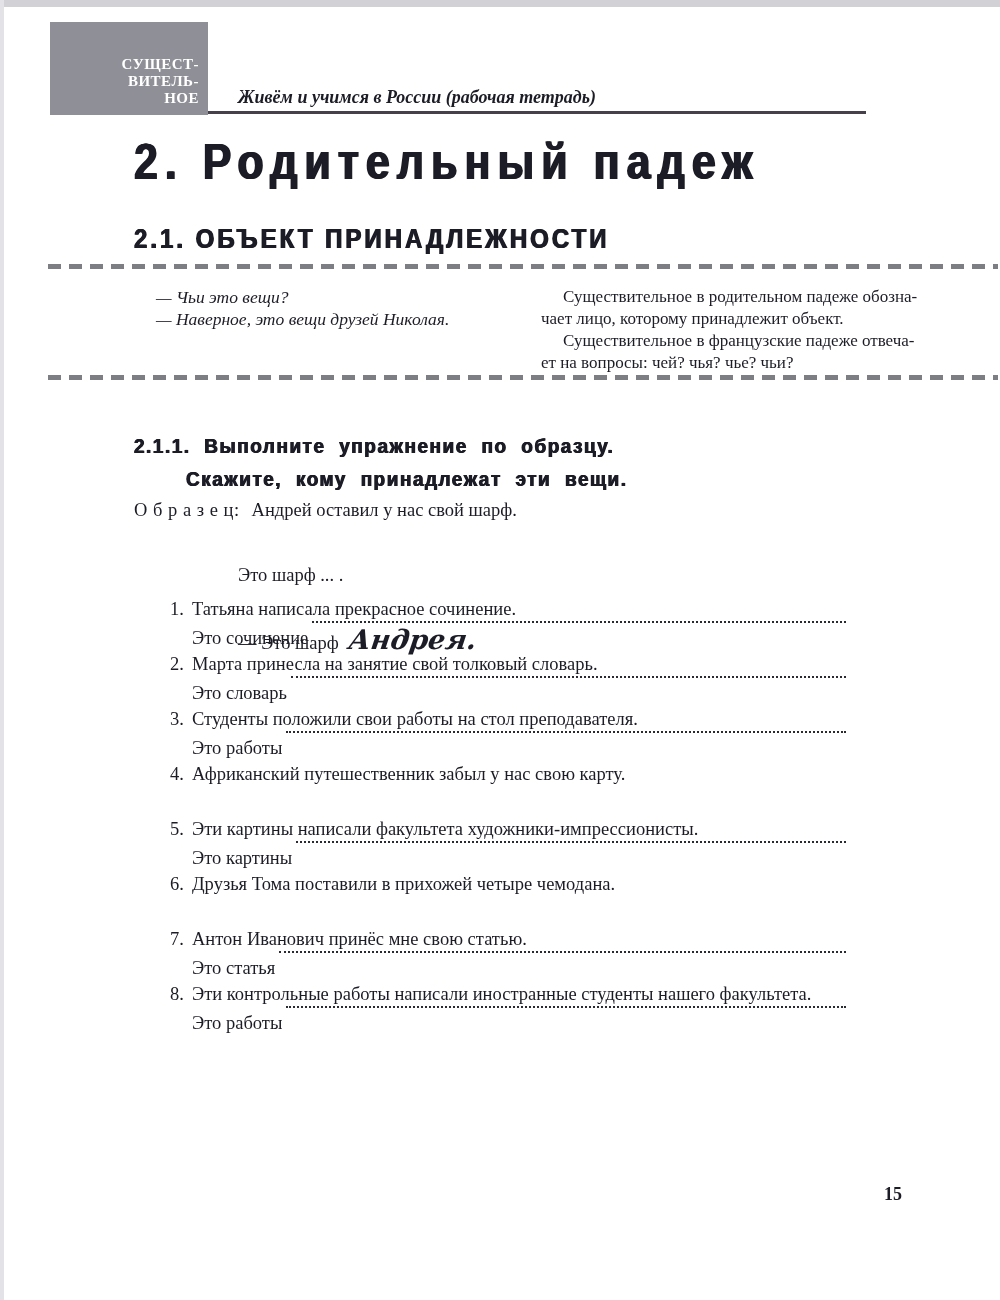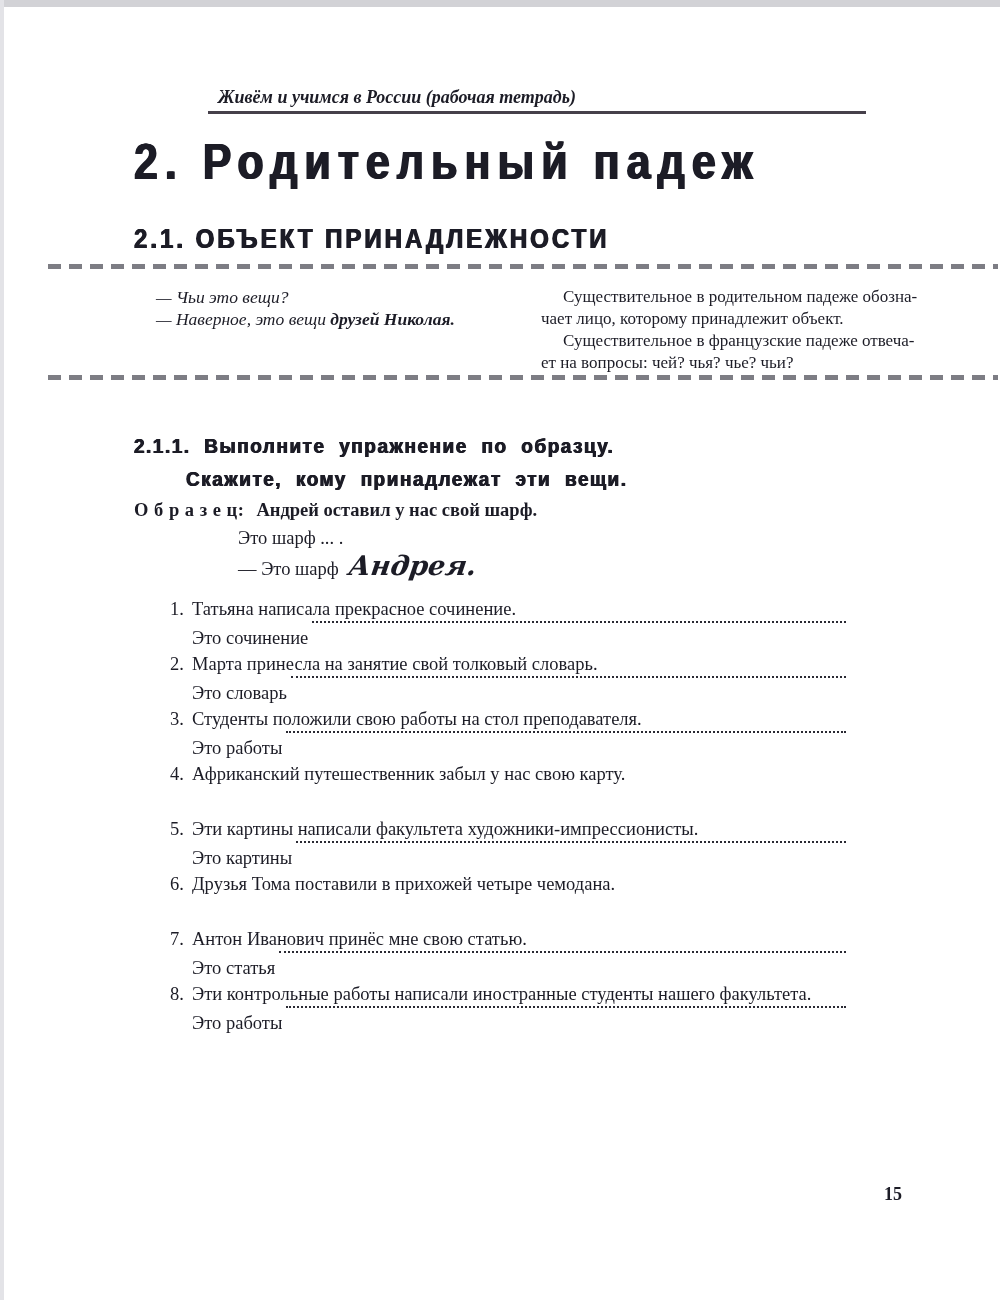--- a/index.html
+++ b/index.html
@@ -17,21 +17,21 @@
   
   .tab-box{
     position:absolute;left:50px;top:22px;width:158px;height:93px;
     background:#8f8f97;color:#ffffff;
     display:flex;flex-direction:column;justify-content:flex-end;align-items:flex-end;
     padding:0 9px 8px 0;box-sizing:border-box;
     font-weight:bold;font-size:15px;line-height:17px;letter-spacing:0.5px;
     text-align:right;
   }
   .running-title{
-    position:absolute;left:218px;top:87px;
+    position:absolute;left:238px;top:87px;
     font-weight:bold;font-style:italic;font-size:18px;white-space:nowrap;
   }
   .header-rule{position:absolute;left:208px;top:111px;width:658px;height:3px;background:#46404a;}
 
   
   .chapter-title{
     position:absolute;left:134px;top:133px;margin:0;
     font-family:"Liberation Sans", sans-serif;
     font-weight:bold;font-size:43px;letter-spacing:7px;white-space:nowrap;
     transform:scaleY(1.18);transform-origin:left top;
@@ -48,39 +48,39 @@
   .dashed-rule{
     position:absolute;left:48px;width:950px;height:5px;
     background:repeating-linear-gradient(90deg,#7d7d84 0 13px,transparent 13px 21px);
   }
   .dash-1{top:264px;}
   .dash-2{top:375px;}
 
   
   .note{position:absolute;left:156px;top:286px;width:850px;display:flex;}
   .dialogue{width:385px;font-style:italic;font-size:17.5px;line-height:22px;}
-  .dialogue .bold{font-weight:bold;}
+  .dialogue .bold{font-weight:normal;}
   .explanation{flex:1;font-size:17px;line-height:22px;}
   .explanation .ind{text-indent:22px;}
 
   
   .ex-heading{
     position:absolute;left:134px;top:430px;margin:0;
     font-family:"Liberation Sans", sans-serif;
     font-weight:bold;font-size:19px;letter-spacing:1.5px;word-spacing:7px;
     line-height:30px;white-space:nowrap;
     transform:scaleY(1.1);transform-origin:left top;
     text-shadow:0.5px 0 0 currentColor,-0.5px 0 0 currentColor;
   }
   .ex-heading .line2{padding-left:52px;}
 
   .sample{position:absolute;left:134px;top:496px;font-size:18.5px;line-height:28px;}
-  .sample-row1{display:flex;font-weight:bold;}
+  .sample-row1{display:flex;}
   .sample-label{letter-spacing:0.5px;margin-right:12px;}
-  .sample-prompt,.sample-answer{padding-left:104px;}
+  .sample-prompt,.sample-answer{padding-left:104px;margin-top:37px;}
   .handwritten{
     display:inline-block;
     font-family:"DejaVu Serif", serif;
     font-style:italic;font-weight:bold;font-size:27px;
     transform:skewX(-8deg);margin-left:10px;
   }
 
   .items{position:absolute;left:170px;top:596px;width:676px;}
   .item{height:55px;}
   .item-sentence{display:flex;font-size:18.5px;line-height:26px;}
@@ -91,20 +91,25 @@
 
   .page-number{position:absolute;left:884px;top:1184px;font-weight:bold;font-size:18px;}
 </style>
 </head>
 <body>
 
 <div class="page">
   <div class="edge-top"></div>
   <div class="edge-left"></div>
 
+  <div class="tab-box">
+    <span>СУЩЕСТ-</span>
+    <span>ВИТЕЛЬ-</span>
+    <span>НОЕ</span>
+  </div>
   <div class="running-title">Живём и учимся в России (рабочая тетрадь)</div>
   <div class="header-rule"></div>
 
   <h1 class="chapter-title">2. Родительный падеж</h1>
   <h2 class="section-title">2.1. ОБЪЕКТ ПРИНАДЛЕЖНОСТИ</h2>
 
   <div class="dashed-rule dash-1"></div>
 
   <section class="note">
     <div class="dialogue">
@@ -152,21 +157,21 @@
           <span>Марта принесла на занятие свой толковый словарь.</span>
         </div>
       <div class="item-answer">
           <span class="item-prompt">Это словарь</span>
           <span class="dots"></span>
         </div>
     </div>
     <div class="item">
       <div class="item-sentence">
           <span class="item-num">3.</span>
-          <span>Студенты положили свою работы на стол преподавателя.</span>
+          <span>Студенты положили свои работы на стол преподавателя.</span>
         </div>
       <div class="item-answer">
           <span class="item-prompt">Это работы</span>
           <span class="dots"></span>
         </div>
     </div>
     <div class="item">
       <div class="item-sentence">
           <span class="item-num">4.</span>
           <span>Африканский путешественник забыл у нас свою карту.</span>

